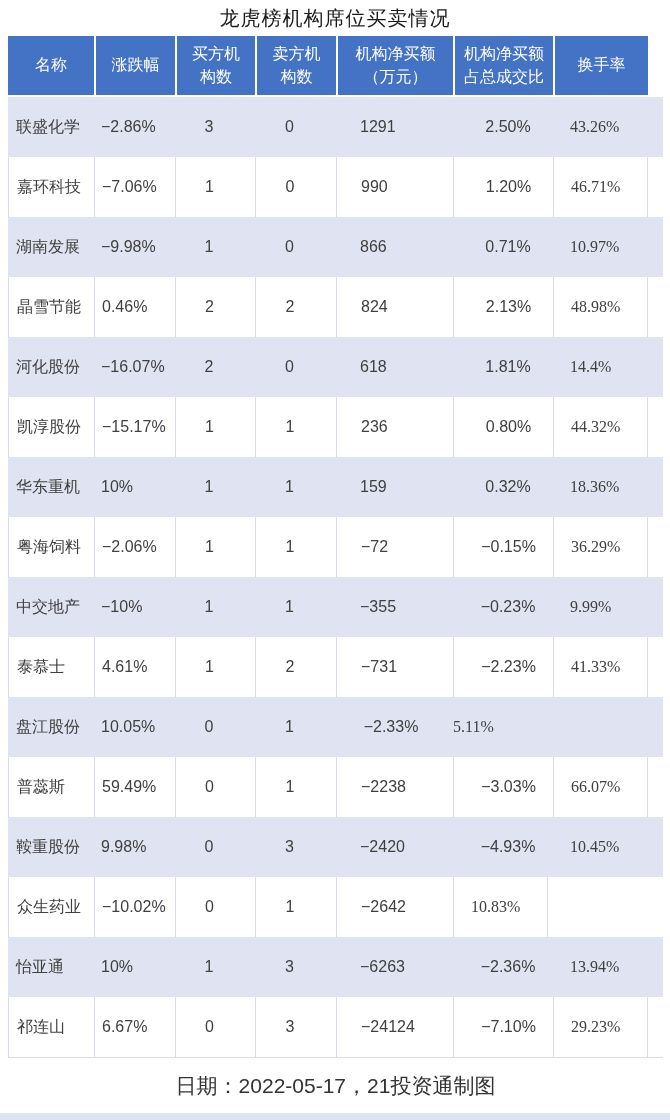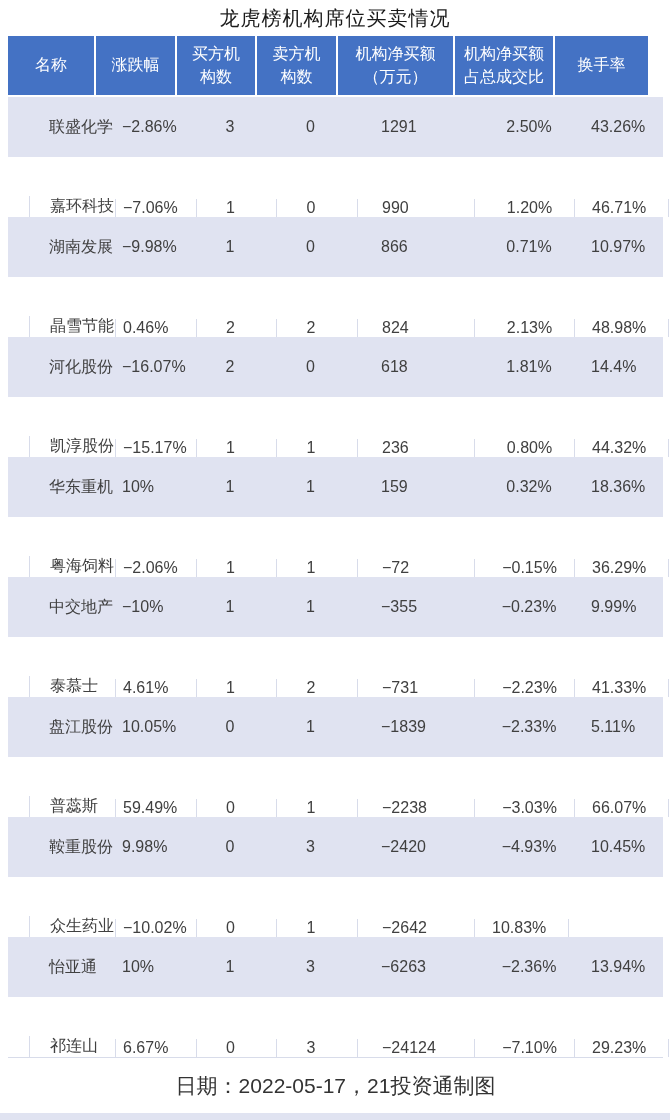--- a/index.html
+++ b/index.html
@@ -45,32 +45,32 @@
   .c1{width:81px;flex:none;}
   .c2{width:80px;flex:none;}
   .c3{width:81px;flex:none;}
   .c4{width:117px;flex:none;}
   .c5{width:100px;flex:none;}
   .c6{width:95px;flex:none;}
 
   
   .trow{display:flex;height:60px;}
   .trow.band{background:var(--band-bg);}
-  .trow.plain{background:var(--row-bg);align-items:flex-end;}
+  .trow.plain{background:var(--row-bg);}
   .cell{
     display:flex;align-items:center;
     font-size:16px;color:var(--body-text);
     overflow:hidden;white-space:nowrap;
   }
   .trow.plain .cell{border-left:1px solid var(--grid-line);}
   .trow.plain .cell.c6{border-right:1px solid var(--grid-line);}
-  .cell.a-left.c0{padding-left:20px;margin-left:21px;}
+  .cell.a-left.c0{padding-left:8px;}
   .cell.a-left.c1{padding-left:7px;}
   .cell.a-left.c4{padding-left:24px;}
-  .cell.a-left.c6{padding-left:17px;}
+  .cell.a-left.c6{padding-left:17px;font-family:Liberation Serif, serif;}
   .cell.a-center{justify-content:center;}
   .cell.a-center.c2,.cell.a-center.c3{padding-right:12px;}
   .cell.a-center.c5{padding-left:10px;}
 
   
   .tfoot{
     height:56px;border-top:1px solid var(--grid-line);background:#fff;
     display:flex;align-items:center;justify-content:center;
     font-size:21px;color:#333;
   }
@@ -186,21 +186,20 @@
           <div class="cell c3 a-center">2</div>
           <div class="cell c4 a-left">−731</div>
           <div class="cell c5 a-center">−2.23%</div>
           <div class="cell c6 a-left">41.33%</div>
         </div>
         <div class="trow band">
           <div class="cell c0 a-left">盘江股份</div>
           <div class="cell c1 a-left">10.05%</div>
           <div class="cell c2 a-center">0</div>
           <div class="cell c3 a-center">1</div>
-          <div class="cell c4 a-left">−1839</div>
           <div class="cell c5 a-center">−2.33%</div>
           <div class="cell c6 a-left">5.11%</div>
         </div>
         <div class="trow plain">
           <div class="cell c0 a-left">普蕊斯</div>
           <div class="cell c1 a-left">59.49%</div>
           <div class="cell c2 a-center">0</div>
           <div class="cell c3 a-center">1</div>
           <div class="cell c4 a-left">−2238</div>
           <div class="cell c5 a-center">−3.03%</div>

